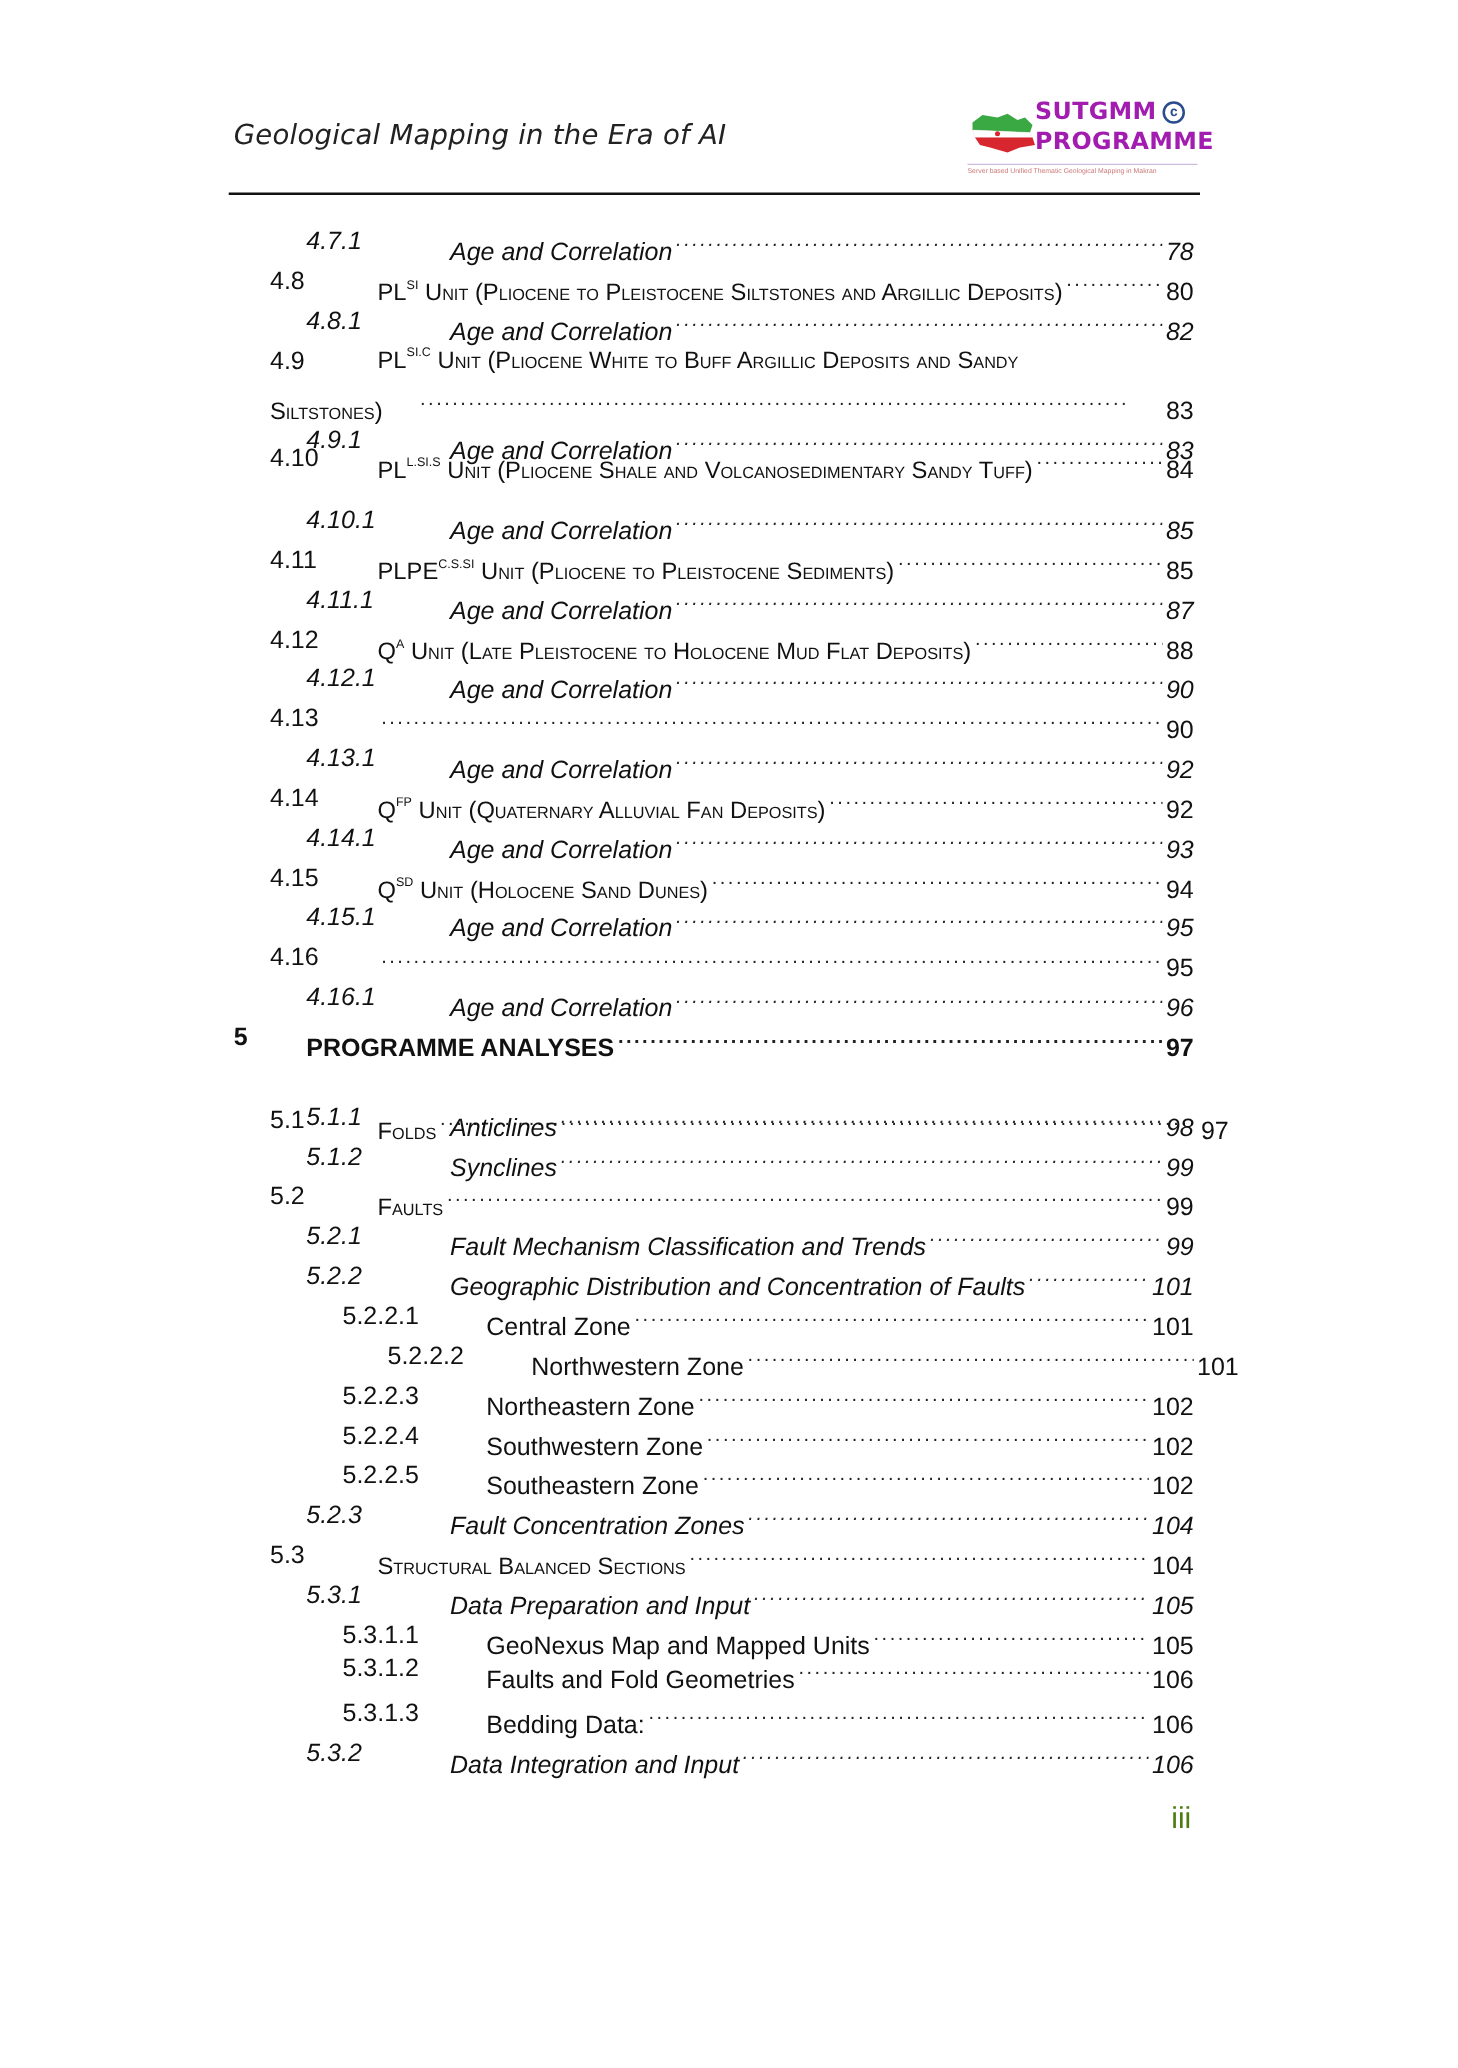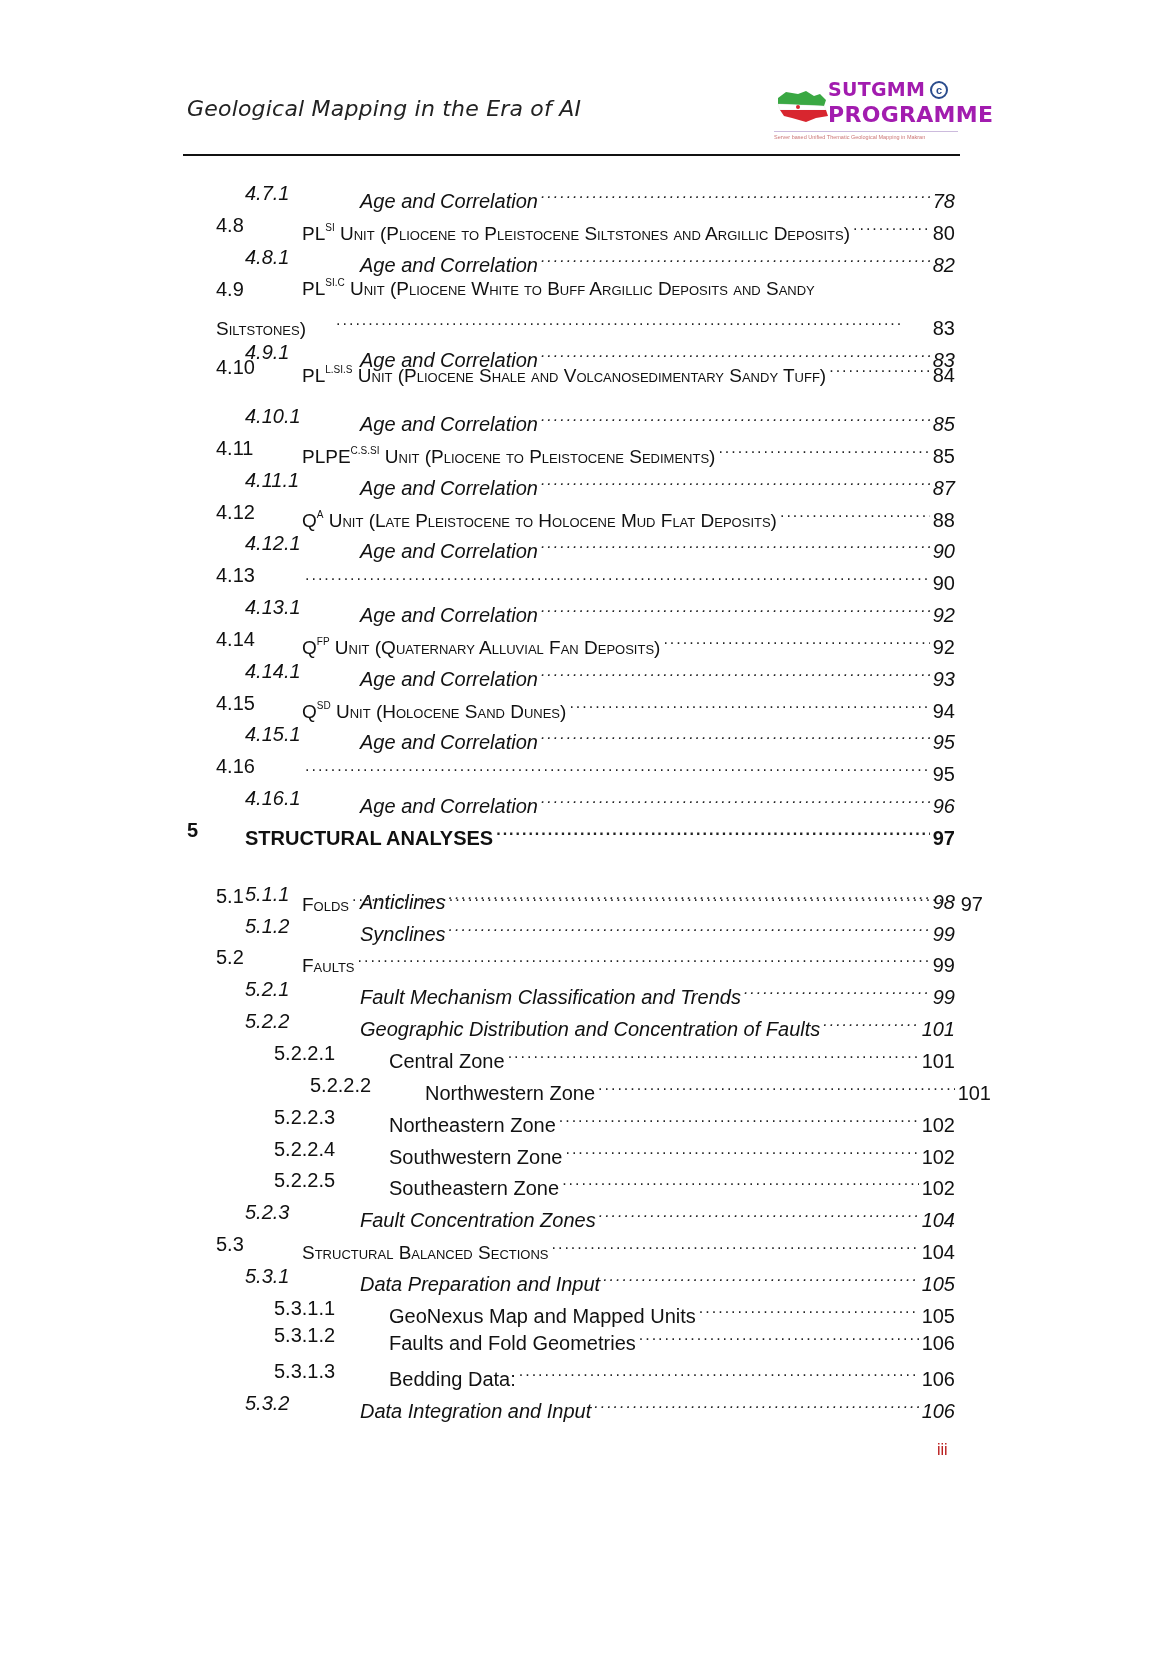--- a/index.html
+++ b/index.html
@@ -4,21 +4,21 @@
 <style>
   html, body { margin:0; padding:0; background:#ffffff; }
   body { width:1166px; height:1654px; position:relative; overflow:hidden;
          font-family:"Liberation Sans", sans-serif; color:#111; }
   .header-title { position:absolute; left:187px; top:96px; font-size:22px; font-style:italic;
                   color:#222; font-family:"DejaVu Sans", sans-serif; font-weight:normal; letter-spacing:0.2px; }
   .logo { position:absolute; left:772px; top:78px; width:190px; height:70px; }
   .logo .map { position:absolute; left:4px; top:10px; width:54px; height:36px; }
   .logo .t1, .logo .t2 { position:absolute; font-weight:bold; color:#a21caf; font-family:"DejaVu Sans", sans-serif; }
   .logo .t1 { left:56px; top:0px; font-size:19px; letter-spacing:0.3px; }
-  .logo .t2 { left:56px; top:24px; font-size:22px; letter-spacing:0.3px; }
+  .logo .t2 { left:56px; top:24px; font-size:19px; letter-spacing:0.3px; }
   .logo .seal { position:absolute; left:158px; top:3px; width:18px; height:18px; border-radius:50%;
                 border:2px solid #2a4c8c; box-sizing:border-box; color:#2a4c8c; font-size:11px;
                 line-height:14px; text-align:center; font-weight:bold; }
   .logo .sub { position:absolute; left:2px; top:56px; font-size:5.5px; color:#c77; white-space:nowrap; }
   .logo .subline { position:absolute; left:2px; top:53px; width:184px; height:1px; background:#cbd; }
   .rule { position:absolute; left:183px; top:154px; width:777px; height:2px; background:#111; }
 
   .toc { position:absolute; left:0; top:178px; width:1166px; }
   .row { position:absolute; left:0; width:1166px; height:30px; font-size:20px; line-height:30px; white-space:nowrap; }
   .num { position:absolute; }
@@ -36,21 +36,21 @@
   .lvl3 .txt { left:360px; font-style:italic; }
   .lvl3 .label { font-style:italic; }
   .lvl4 .num { left:274px; }
   .lvl4 .txt { left:389px; right:211px; }
 
   .sc { font-variant:small-caps; font-size:19px; }
   sup { font-size:10px; line-height:0; vertical-align:9px; }
   .wrap2 .txt { right:auto; }
   .cont .txt { left:216px;gap:27px; }
 
-  .page-number { position:absolute; left:937px; top:1441px; font-size:16px; color:#b91c1c; }
+  .page-number { position:absolute; left:937px; top:1441px; font-size:24px; color:#4d7c0f; }
 </style>
 </head>
 <body>
 
 <div>
   <div class="header-title">Geological Mapping in the Era of AI</div>
   <div class="logo">
     <svg class="map" viewBox="0 0 54 36">
       <path d="M2 10 L10 4 L22 6 L30 3 L38 8 L44 6 L50 12 L48 18 L2 16 Z" fill="#3aa843"></path>
       <path d="M2 16 L48 18 L50 22 L4 22 Z" fill="#ffffff" stroke="#ddd" stroke-width="0.3"></path>
@@ -218,21 +218,21 @@
       <span class="num">4.16.1</span>
       <span class="txt">
         <span class="label">Age and Correlation</span>
         <span class="dots"></span>
         <span class="page">96</span>
       </span>
     </div>
     <div class="row lvl1" style="top: 637px;">
       <span class="num">5</span>
       <span class="txt">
-        <span class="label">STRUCTURAL ANALYSES</span>
+        <span class="label">PROGRAMME ANALYSES</span>
         <span class="dots"></span>
         <span class="page">97</span>
       </span>
     </div>
     <div class="row lvl2" style="top: 703px; padding-left: 28px;">
       <span class="num">5.1</span>
       <span class="txt">
         <span class="label sc">Folds</span>
         <span class="dots"></span>
         <span class="page">97</span>

